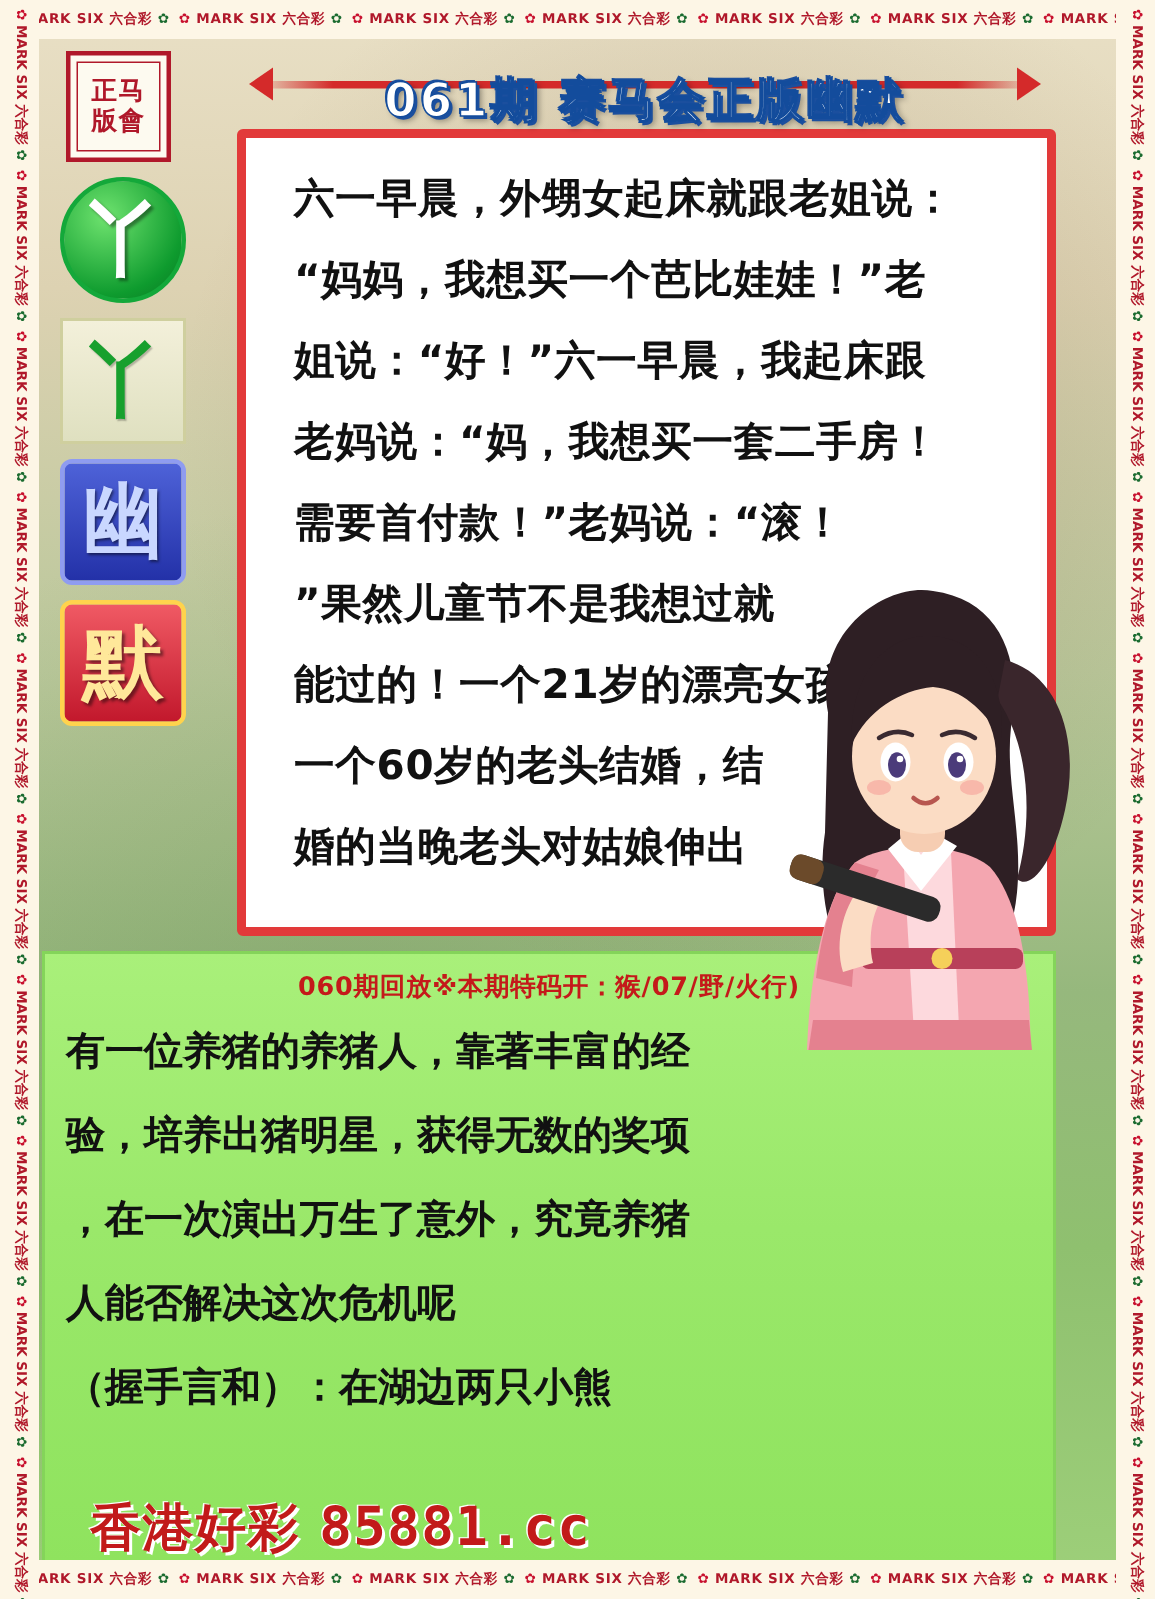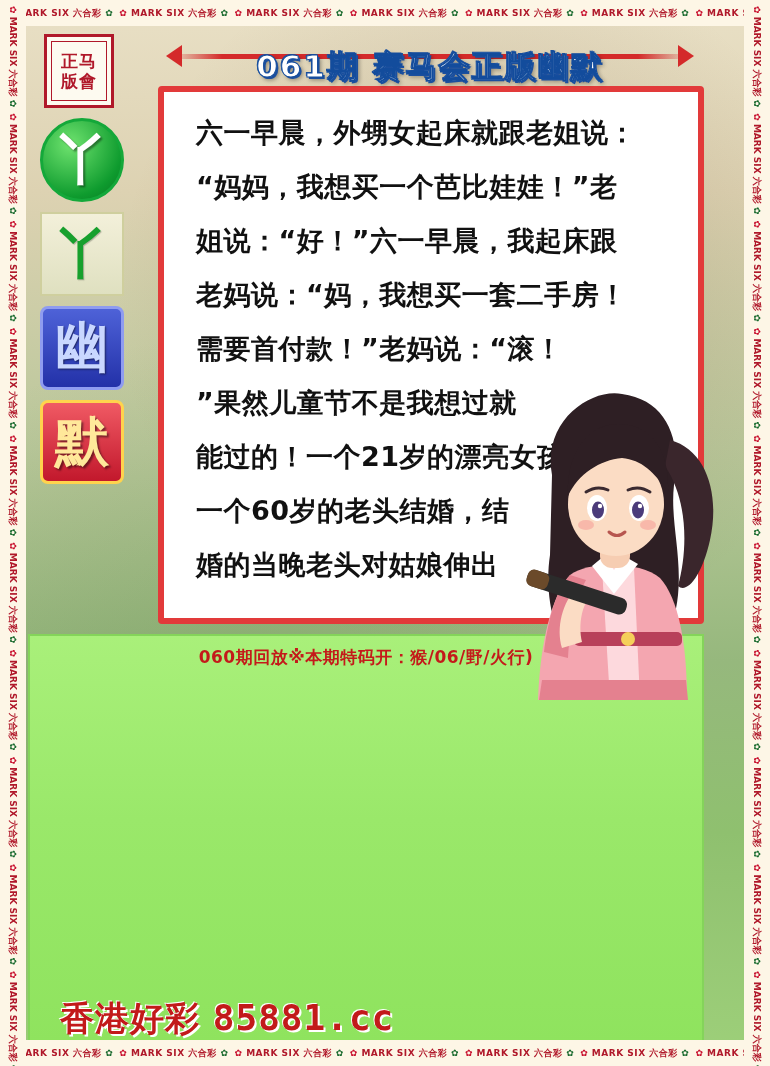--- a/index.html
+++ b/index.html
@@ -348,21 +348,26 @@
 姐说：“好！”六一早晨，我起床跟
 老妈说：“妈，我想买一套二手房！
 需要首付款！”老妈说：“滚！
 ”果然儿童节不是我想过就
 能过的！一个21岁的漂亮女孩和
 一个60岁的老头结婚，结
 婚的当晚老头对姑娘伸出</div>
 </div>
 
 <div class="play-panel">
-  <div class="play-head">060期回放※本期特码开：猴/06/野/火行)</div>
+  <div class="play-head">060期回放※本期特码开：猴/07/野/火行)</div>
+  <div class="play-text">有一位养猪的养猪人，靠著丰富的经
+验，培养出猪明星，获得无数的奖项
+，在一次演出万生了意外，究竟养猪
+人能否解决这次危机呢
+（握手言和）：在湖边两只小熊</div>
 </div>
 
 <div class="watermark">
   <span>香港好彩</span>
   <span class="wm-url">85881.cc</span>
 </div>
 
 <div class="mark-border mark-top">
   <div class="mark-strip-h"><span class="mk"><span class="mk-ico">✿</span> MARK SIX 六合彩 <span class="mk-ico2">✿</span></span><span class="mk"><span class="mk-ico">✿</span> MARK SIX 六合彩 <span class="mk-ico2">✿</span></span><span class="mk"><span class="mk-ico">✿</span> MARK SIX 六合彩 <span class="mk-ico2">✿</span></span><span class="mk"><span class="mk-ico">✿</span> MARK SIX 六合彩 <span class="mk-ico2">✿</span></span><span class="mk"><span class="mk-ico">✿</span> MARK SIX 六合彩 <span class="mk-ico2">✿</span></span><span class="mk"><span class="mk-ico">✿</span> MARK SIX 六合彩 <span class="mk-ico2">✿</span></span><span class="mk"><span class="mk-ico">✿</span> MARK SIX 六合彩 </span></div>
 </div>

